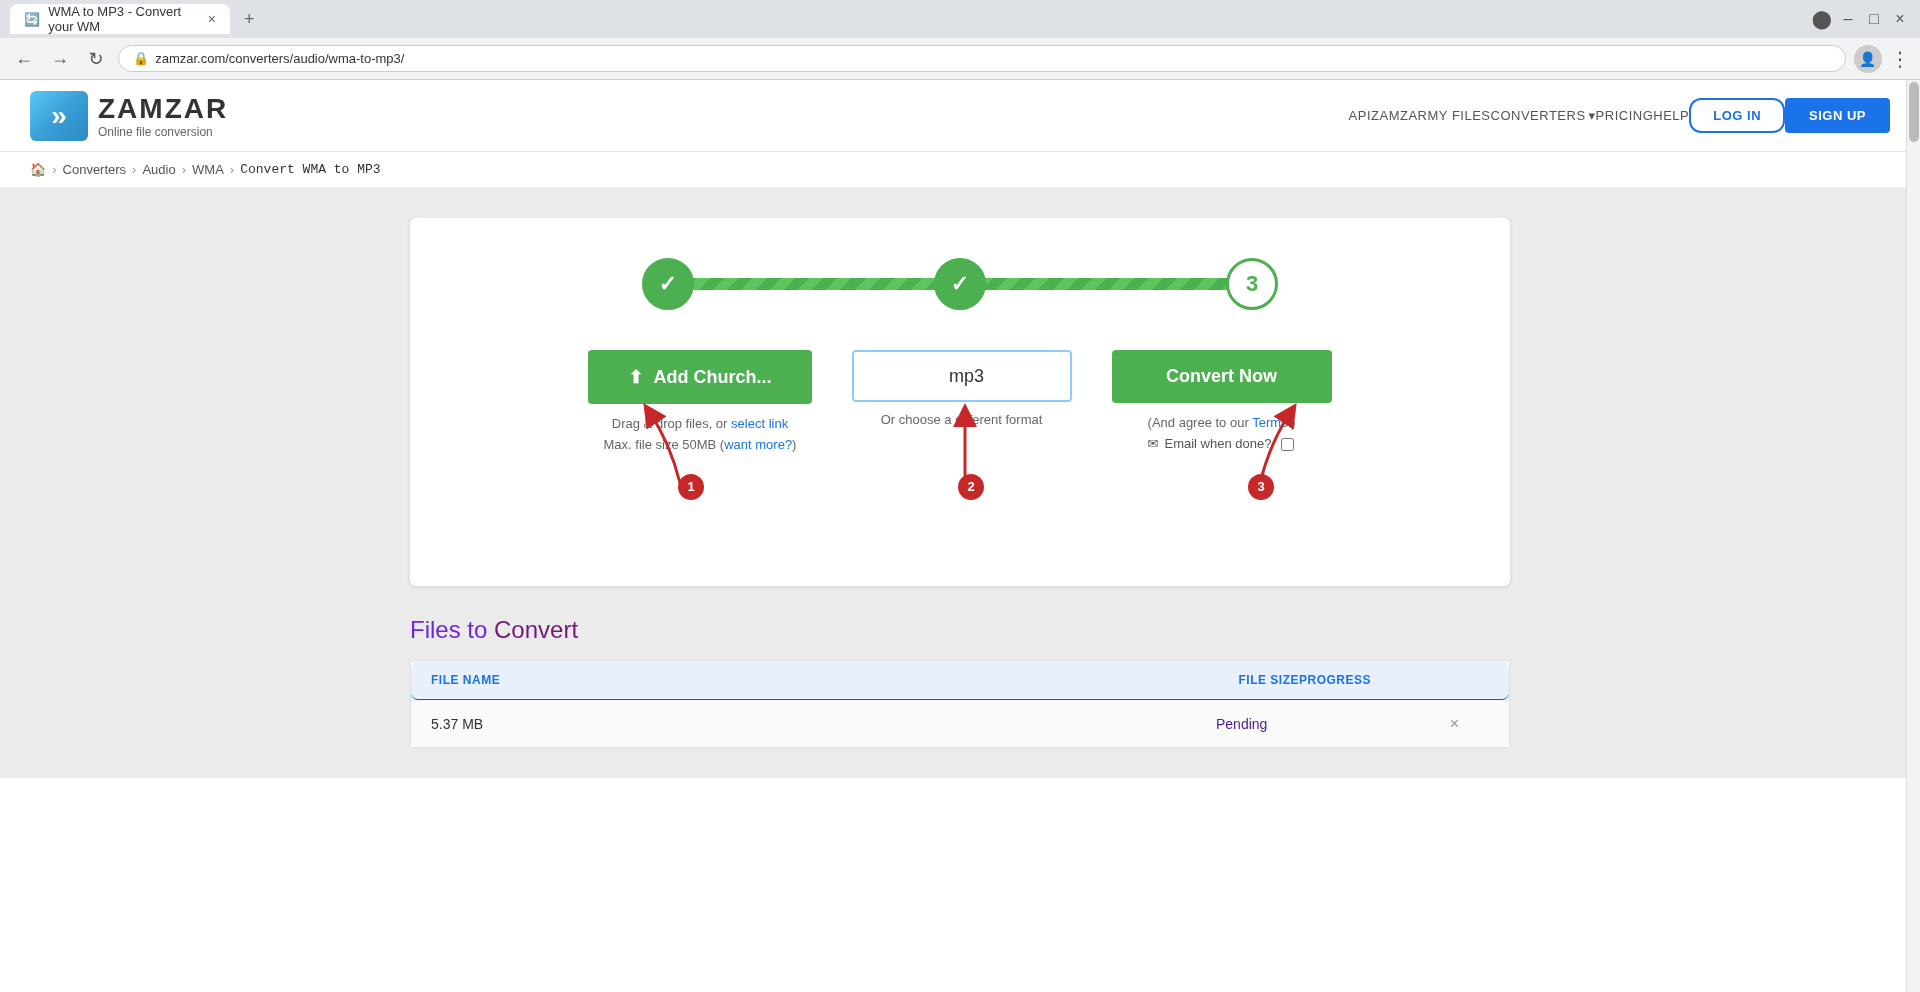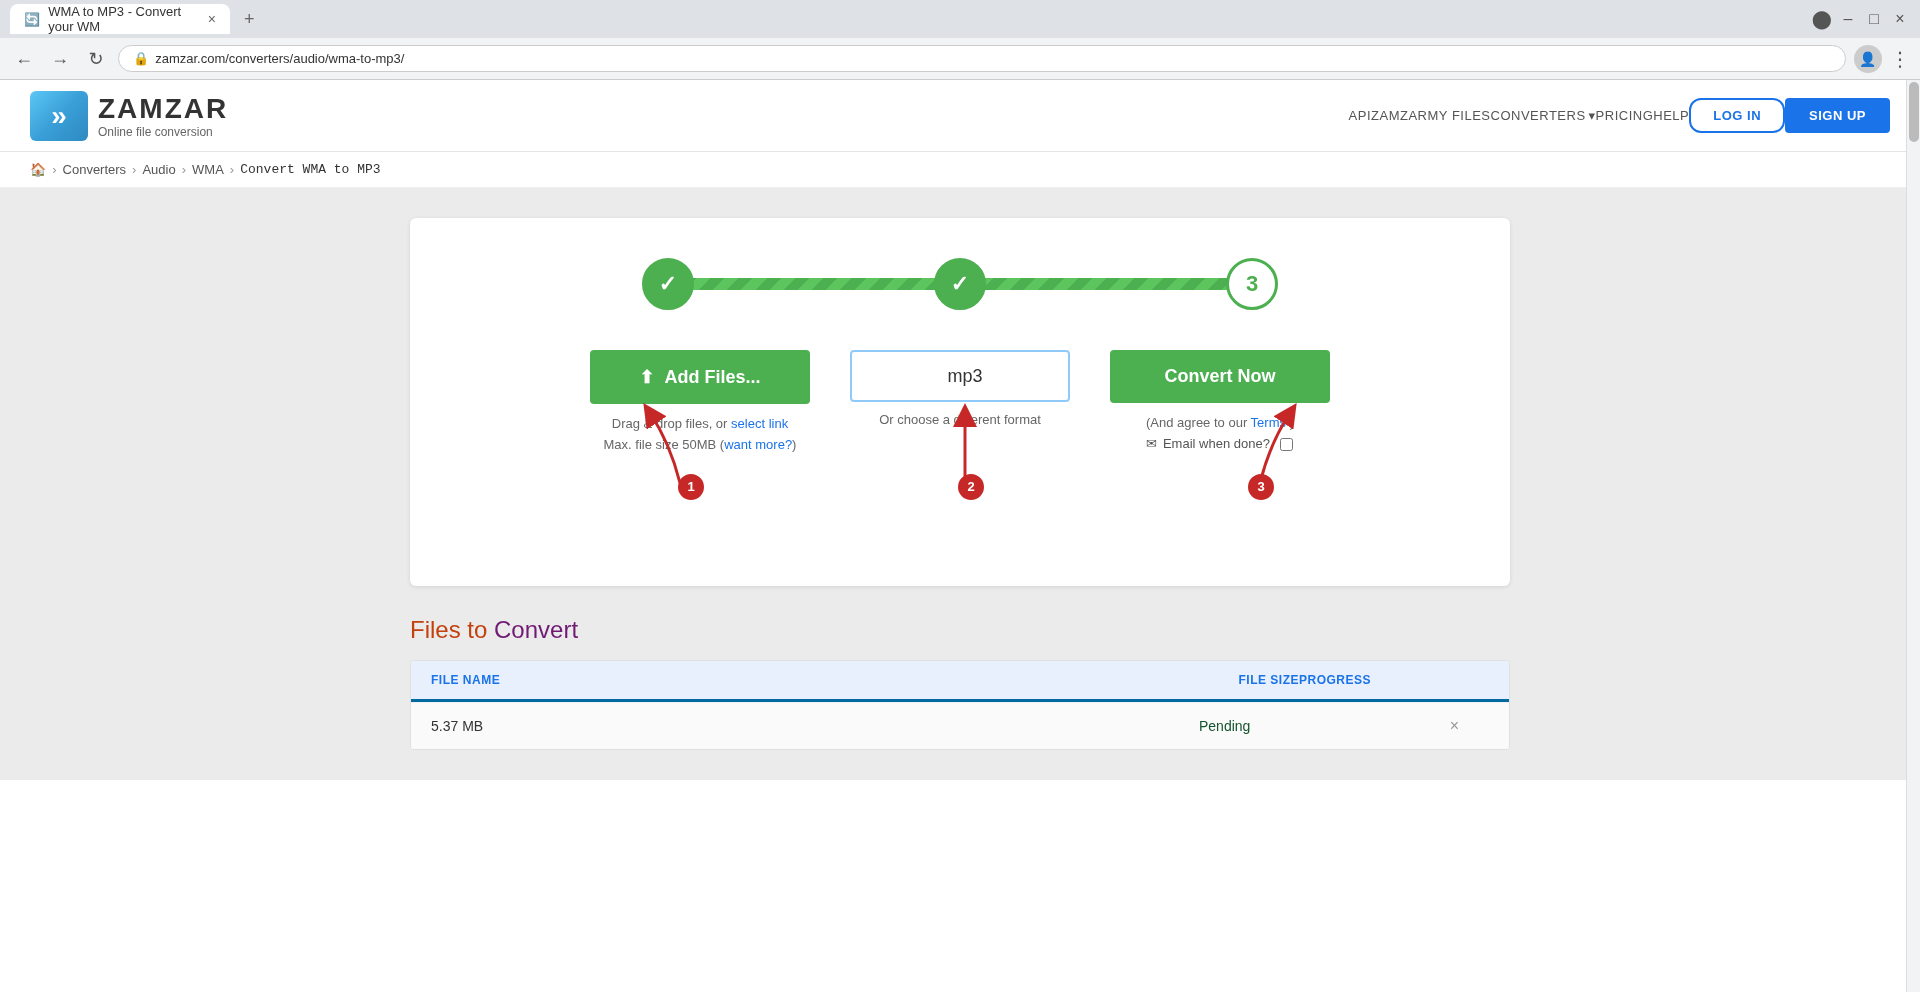--- a/index.html
+++ b/index.html
@@ -84,29 +84,29 @@
 
     .convert-btn { background: #4caf50; color: #fff; border: none; padding: 16px 40px; border-radius: 4px; font-size: 18px; font-weight: bold; cursor: pointer; min-width: 220px; text-align: center; }
     .convert-hints { text-align: center; font-size: 13px; color: #666; line-height: 1.6; }
     .convert-hints a { color: #1a73e8; text-decoration: none; }
     .email-row { display: flex; align-items: center; gap: 6px; font-size: 13px; color: #555; }
     .red-circle { width: 26px; height: 26px; background: #c62828; border-radius: 50%; color: #fff; font-size: 13px; font-weight: bold; display: flex; align-items: center; justify-content: center; border: 2px solid #c62828; }
 
     
     .files-section { max-width: 1100px; margin: 30px auto 0; }
     .files-title { font-size: 24px; font-weight: normal; margin-bottom: 16px; color: #333; }
-    .files-title span { color: #c2410c; }
+    .files-title span { color: #6d28d9; }
     .files-table { background: #fff; border: 1px solid #e0e0e0; border-radius: 4px; overflow: hidden; }
-    .files-table-header { display: grid; grid-template-columns: 1fr 120px 160px 30px; padding: 12px 20px; background: #e8f0fe; border-bottom: 3px solid #0369a1; }
+    .files-table-header { display: grid; grid-template-columns: 1fr 120px 160px 30px; padding: 12px 20px; background: #e8f0fe; border-bottom: 1px solid #0369a1; border-radius: 7px; }
     .col-header { font-size: 12px; font-weight: bold; color: #1a73e8; letter-spacing: 0.5px; }
     .col-header.right { text-align: right; }
     .files-table-row { display: grid; grid-template-columns: 1fr 120px 160px 30px; padding: 14px 20px; background: #fafafa; border-top: 1px solid #f0f0f0; align-items: center; }
     .file-name-cell { font-size: 14px; color: #333; }
     .file-size-cell { font-size: 14px; color: #333; text-align: left; }
-    .file-progress-cell { font-size: 14px; color: #14532d; padding-left: 20px; }
+    .file-progress-cell { font-size: 14px; color: #4c1d95; padding-left: 20px; margin-left: 17px; }
     .file-remove-cell { text-align: right; color: #999; cursor: pointer; font-size: 16px; }
   </style>
 </head>
 <body>
 
 <div class="browser-chrome">
   <div class="browser-titlebar">
     <div class="browser-tab">
 
       <span style="font-size:13px;">🔄</span>
@@ -196,21 +196,21 @@
             <span>3</span>
           </div>
         </div>
       </div>
 
       <div class="actions-row">
 
         <div class="action-col">
           <button class="add-files-btn">
             <span>⬆</span>
-            <span>Add Files...</span>
+            <span>Add Church...</span>
           </button>
           <div class="file-hints">
             <span>Drag &amp; drop files, or</span>
             <a href="#">select link</a><br>
             <span>Max. file size 50MB</span>
             (<a href="#">want more?</a>)
           </div>
         </div>
 
         <div class="action-col">

